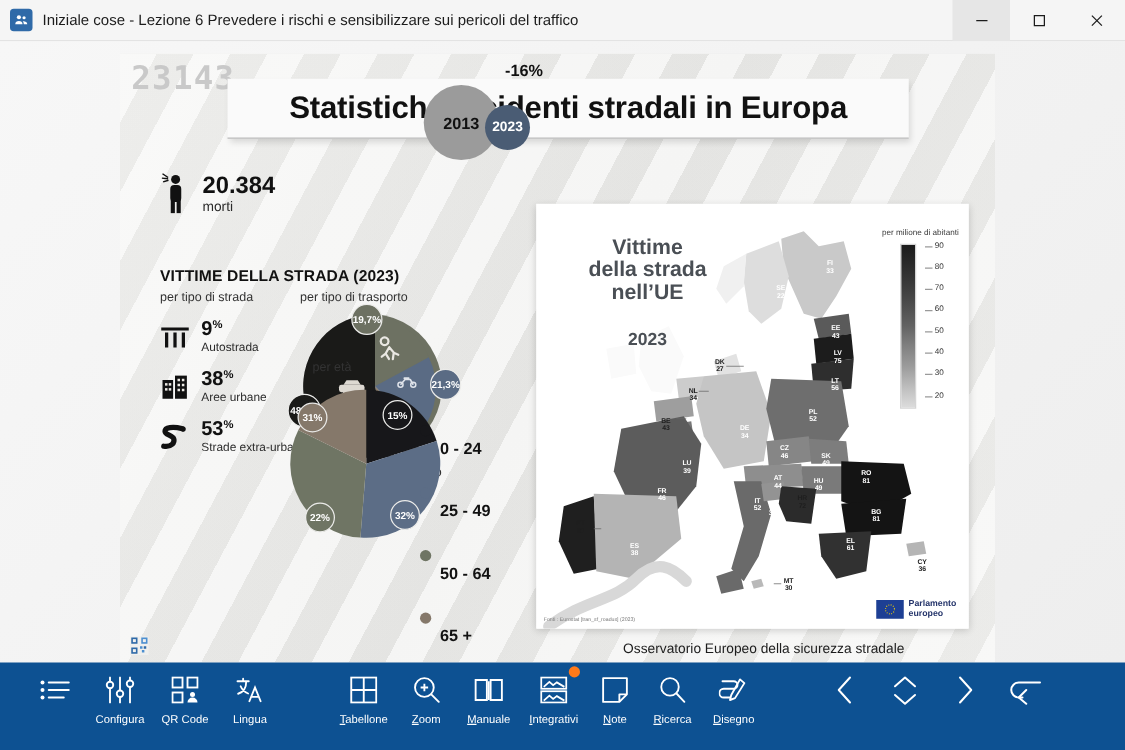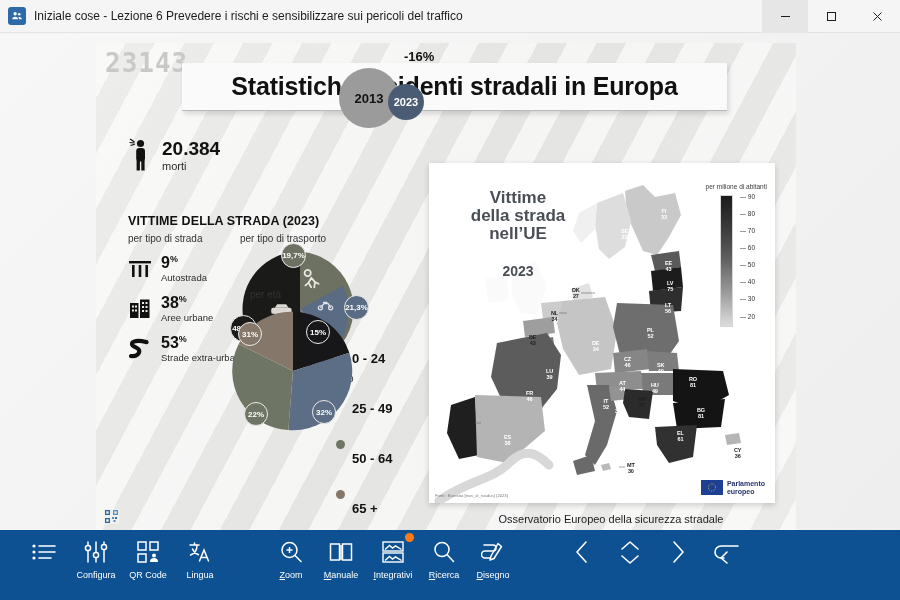--- a/index.html
+++ b/index.html
@@ -700,20 +700,30 @@
         <svg width="24" height="22" viewBox="0 0 24 22" stroke="#fff" fill="none" stroke-width="1.5">
           <path d="M2 4 h9 M6.5 2 v2 M9 4 c0 6 -3 9 -6.5 10 M4.5 8 c1.5 3.5 4 5 6 5.8" stroke-linecap="round"></path>
           <path d="M11.5 20 l4.5 -11 l4.5 11 M13 16.5 h6" stroke-linecap="round"></path>
         </svg>
       </span>
       <span class="lbl">Lingua</span>
     </div>
 
     <div class="spacer-lg"></div>
 
+    <div class="tool" style="width:50px;">
+      <span class="ico">
+        <svg width="22" height="22" viewBox="0 0 22 22" stroke="#fff" fill="none" stroke-width="1.5">
+          <rect x="1" y="1" width="20" height="20"></rect>
+            <line x1="11" y1="1" x2="11" y2="21"></line>
+            <line x1="1" y1="11" x2="21" y2="11"></line>
+        </svg>
+      </span>
+      <span class="lbl"><u>T</u>abellone</span>
+    </div>
 
     <div class="tool" style="width:50px;">
       <span class="ico">
         <svg width="22" height="22" viewBox="0 0 22 22" stroke="#fff" fill="none" stroke-width="1.5">
           <circle cx="9.5" cy="9" r="7.5"></circle>
             <line x1="15" y1="14.5" x2="21" y2="20.5" stroke-linecap="round"></line>
           <line x1="6.5" y1="9" x2="12.5" y2="9"></line>
             <line x1="9.5" y1="6" x2="9.5" y2="12"></line>
         </svg>
       </span>
@@ -740,20 +750,29 @@
           <rect x="2" y="12" width="20" height="9"></rect>
             <path d="M4 19.5 l4.5 -4 l3 2.6 l3 -2.2 l6 3.6"></path>
         </svg>
       </span>
       <span class="lbl"><u>I</u>ntegrativi</span>
     </div>
 
 
 
 
+    <div class="tool" style="width:44px;">
+      <span class="ico">
+        <svg width="22" height="22" viewBox="0 0 22 22" stroke="#fff" fill="none" stroke-width="1.5">
+          <path d="M1.5 1.5 h19 v13 l-6 6 h-13 z" stroke-linejoin="round"></path>
+          <path d="M20.5 14.5 h-6 v6" stroke-linejoin="round"></path>
+        </svg>
+      </span>
+      <span class="lbl"><u>N</u>ote</span>
+    </div>
 
     <div class="tool" style="width:48px;">
       <span class="ico">
         <svg width="22" height="22" viewBox="0 0 22 22" stroke="#fff" fill="none" stroke-width="1.5">
           <circle cx="9" cy="8.5" r="7"></circle>
             <line x1="14.2" y1="13.8" x2="20.5" y2="20.5" stroke-linecap="round"></line>
         </svg>
       </span>
       <span class="lbl"><u>R</u>icerca</span>
     </div>

